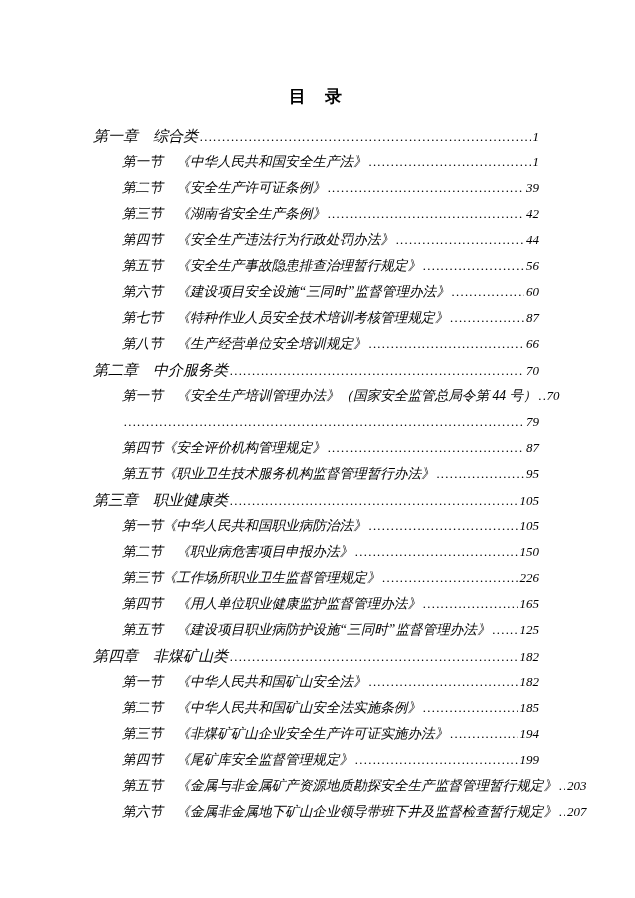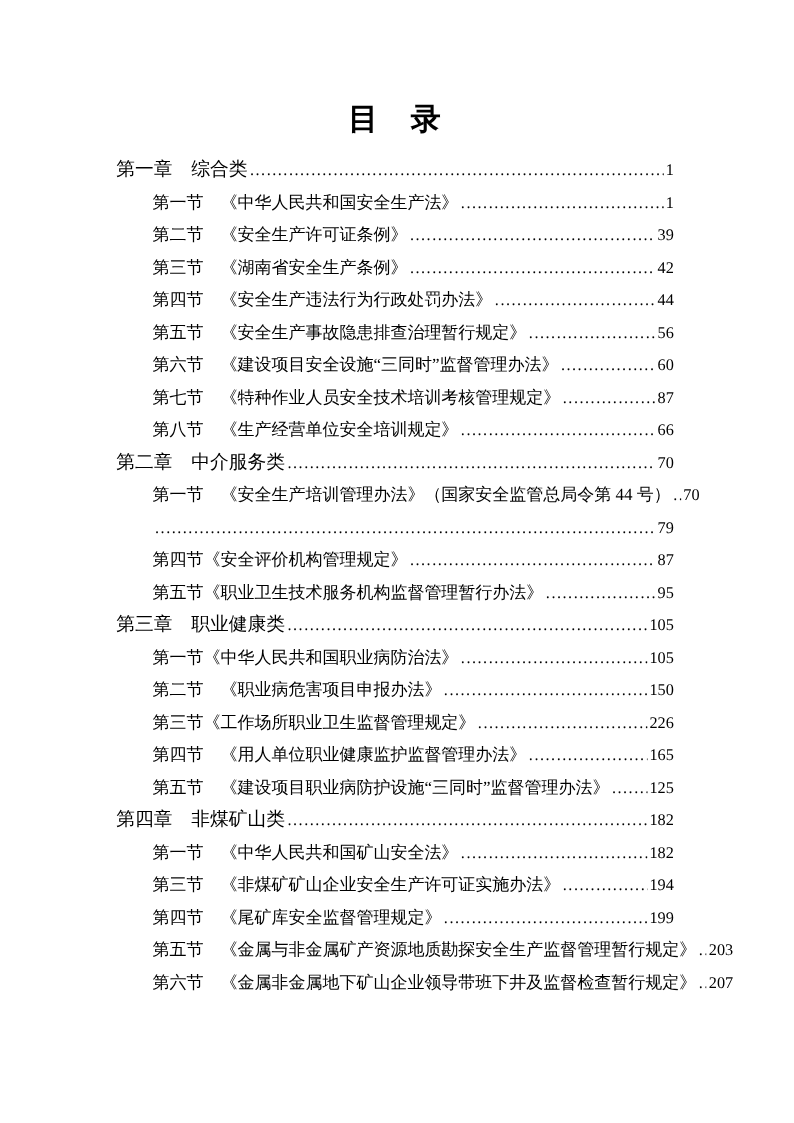--- a/index.html
+++ b/index.html
@@ -14,35 +14,36 @@
     background: #ffffff;
     color: #000000;
     font-family: "Liberation Serif", "DejaVu Serif", serif;
     box-sizing: border-box;
     padding: 84px 96px 0 93px;
     overflow: hidden;
   }
   .doc-title {
     margin: 0 0 14px 0;
     text-align: center;
-    font-size: 24px;
+    font-size: 17px;
     line-height: 25px;
     font-weight: bold;
     letter-spacing: 1px;
     white-space: pre;
   }
   .toc {
     width: 100%;
   }
   .row {
     display: flex;
     align-items: baseline;
     line-height: 26px;
     height: 26px;
     white-space: nowrap;
+    font-style: italic;
   }
   .row.chapter .text {
     font-size: 15px;
   }
   .row.section {
     padding-left: 29px;
     justify-content: space-between;
   }
   .row.section .text {
     font-size: 13.6px;
@@ -178,20 +179,25 @@
         <span class="text">第四章　非煤矿山类</span>
         <span class="dots"></span>
         <span class="pagenum">182</span>
       </div>
       <div class="row section">
         <span class="text">第一节　《中华人民共和国矿山安全法》</span>
         <span class="dots"></span>
         <span class="pagenum">182</span>
       </div>
       <div class="row section">
+        <span class="text">第二节　《中华人民共和国矿山安全法实施条例》</span>
+        <span class="dots"></span>
+        <span class="pagenum">185</span>
+      </div>
+      <div class="row section">
         <span class="text">第三节　《非煤矿矿山企业安全生产许可证实施办法》</span>
         <span class="dots"></span>
         <span class="pagenum">194</span>
       </div>
       <div class="row section">
         <span class="text">第四节　《尾矿库安全监督管理规定》</span>
         <span class="dots"></span>
         <span class="pagenum">199</span>
       </div>
       <div class="row section">

